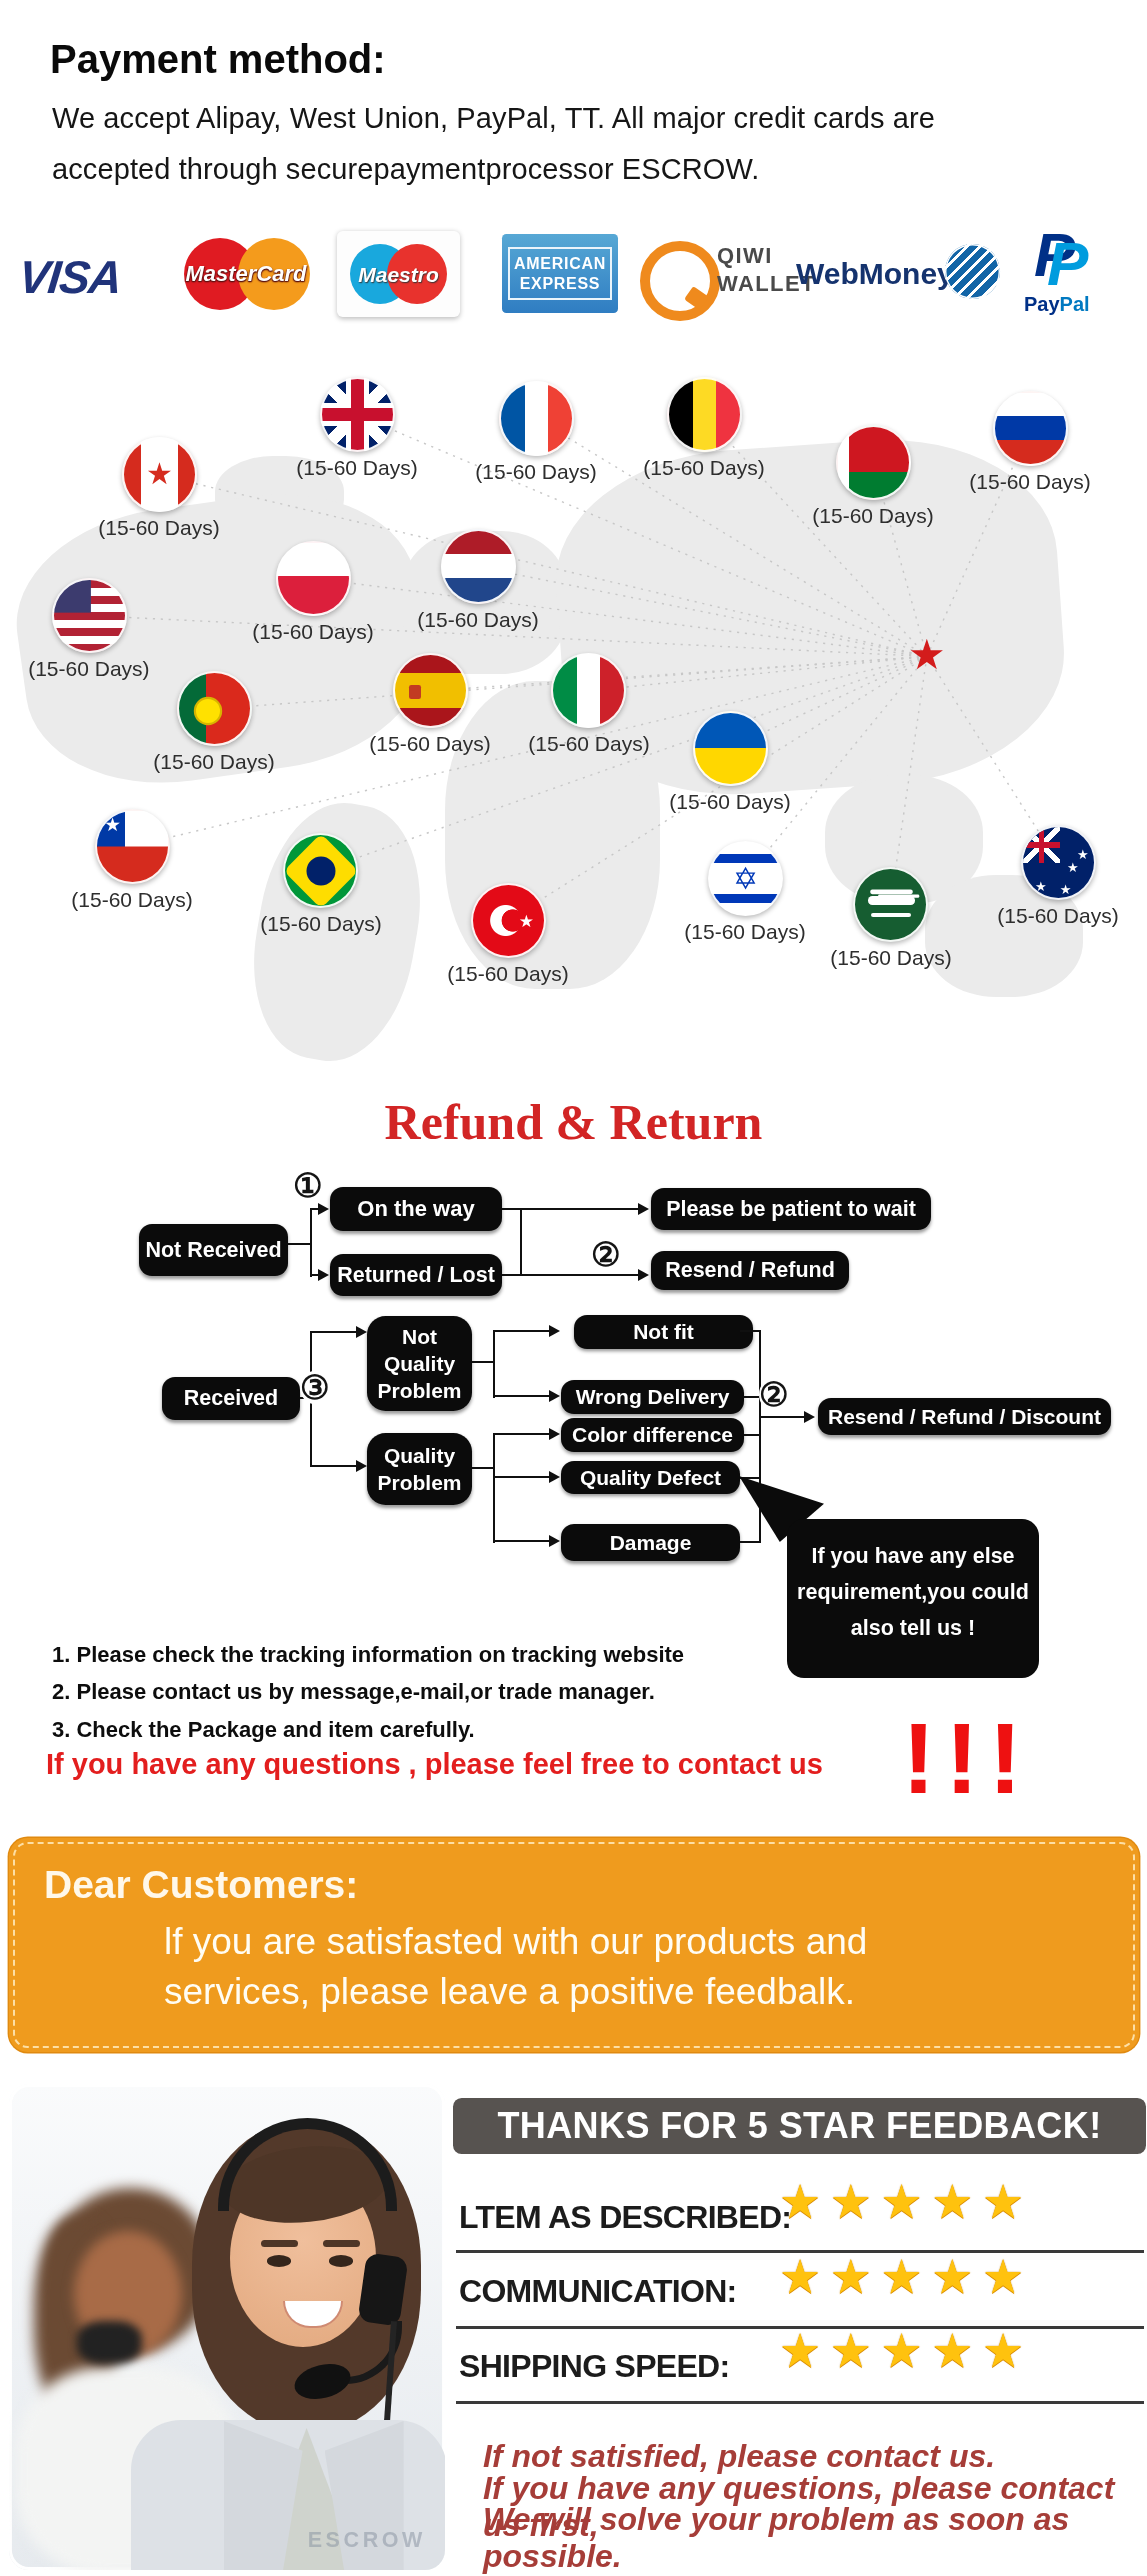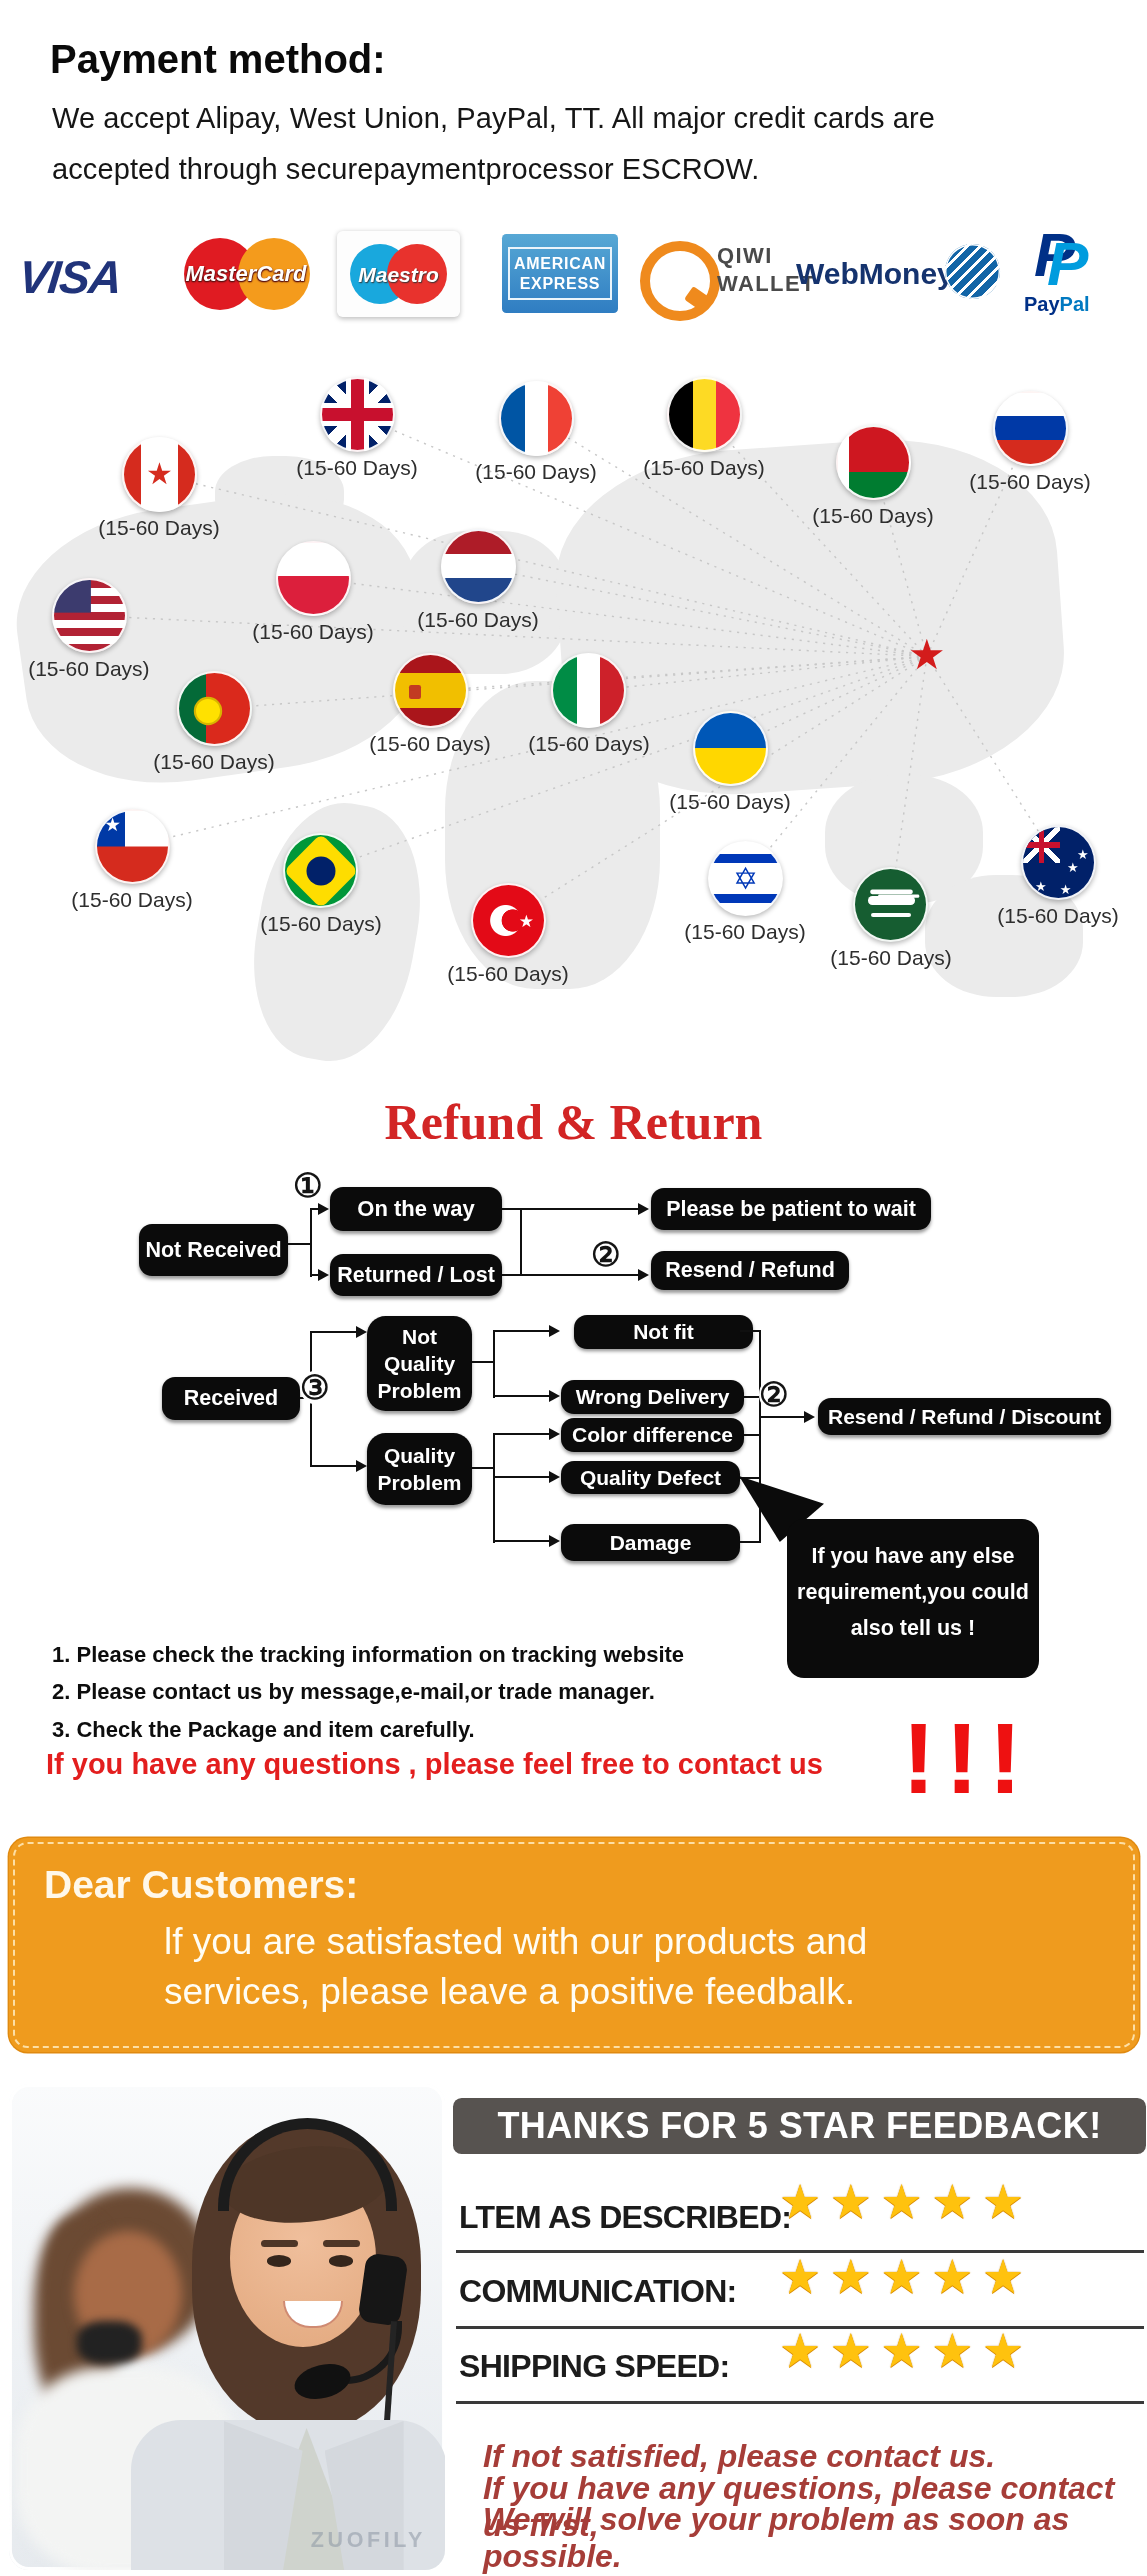--- a/index.html
+++ b/index.html
@@ -363,21 +363,21 @@
     <div class="ph" style="left:274px;top:217px;width:60px;height:27px;background:#fff;border:2.9px solid #cf8a72;border-top:none;border-radius:0 0 34px 34px;box-sizing:border-box"></div>
     <div class="ph" style="left:209px;top:34px;width:179px;height:93px;border:11.5px solid #1c1c1c;border-bottom:none;border-radius:93px 93px 0 0;box-sizing:border-box"></div>
     <div class="ph" style="left:353px;top:171px;width:42px;height:69px;border-radius:13px;background:#161616;transform:rotate(8deg)"></div>
     <div class="ph" style="left:308px;top:237px;width:85px;height:63px;border-right:7.2px solid #1a1a1a;border-bottom:7.2px solid #1a1a1a;border-radius:0 0 57px 0;box-sizing:border-box"></div>
     <div class="ph" style="left:285px;top:281px;width:57px;height:33px;border-radius:50%;background:#111;transform:rotate(-14deg)"></div>
     <div class="ph" style="left:373px;top:237px;width:5.7px;height:258px;background:#242424;transform:rotate(4deg)"></div>
     <div class="ph" style="left:122px;top:336px;width:316px;height:172px;border-radius:50px 50px 0 0;background:#dde1e6"></div>
     <div class="ph" style="left:244px;top:344px;width:108px;height:143px;background:#cfd3cd;clip-path:polygon(50% 0,100% 100%,0 100%)"></div>
     <div class="ph" style="left:215px;top:337px;width:79px;height:165px;background:#d4d8dd;clip-path:polygon(0 0,100% 18%,72% 100%,0 100%)"></div>
     <div class="ph" style="left:316px;top:337px;width:79px;height:165px;background:#d4d8dd;clip-path:polygon(0 18%,100% 0,100% 100%,28% 100%)"></div>
-    <div class="wm-mark">ZUOFILY</div>
+    <div class="wm-mark">ESCROW</div>
   </div>
 
   <div class="abs banner">THANKS FOR 5 STAR FEEDBACK!</div>
 
   <div class="rowlabel" style="top:2199px">LTEM AS DESCRIBED:</div>
   <div class="stars" style="top:2177px">★★★★★</div>
   <div class="rline" style="top:2250px"></div>
 
   <div class="rowlabel" style="top:2273px">COMMUNICATION:</div>
   <div class="stars" style="top:2252px">★★★★★</div>

